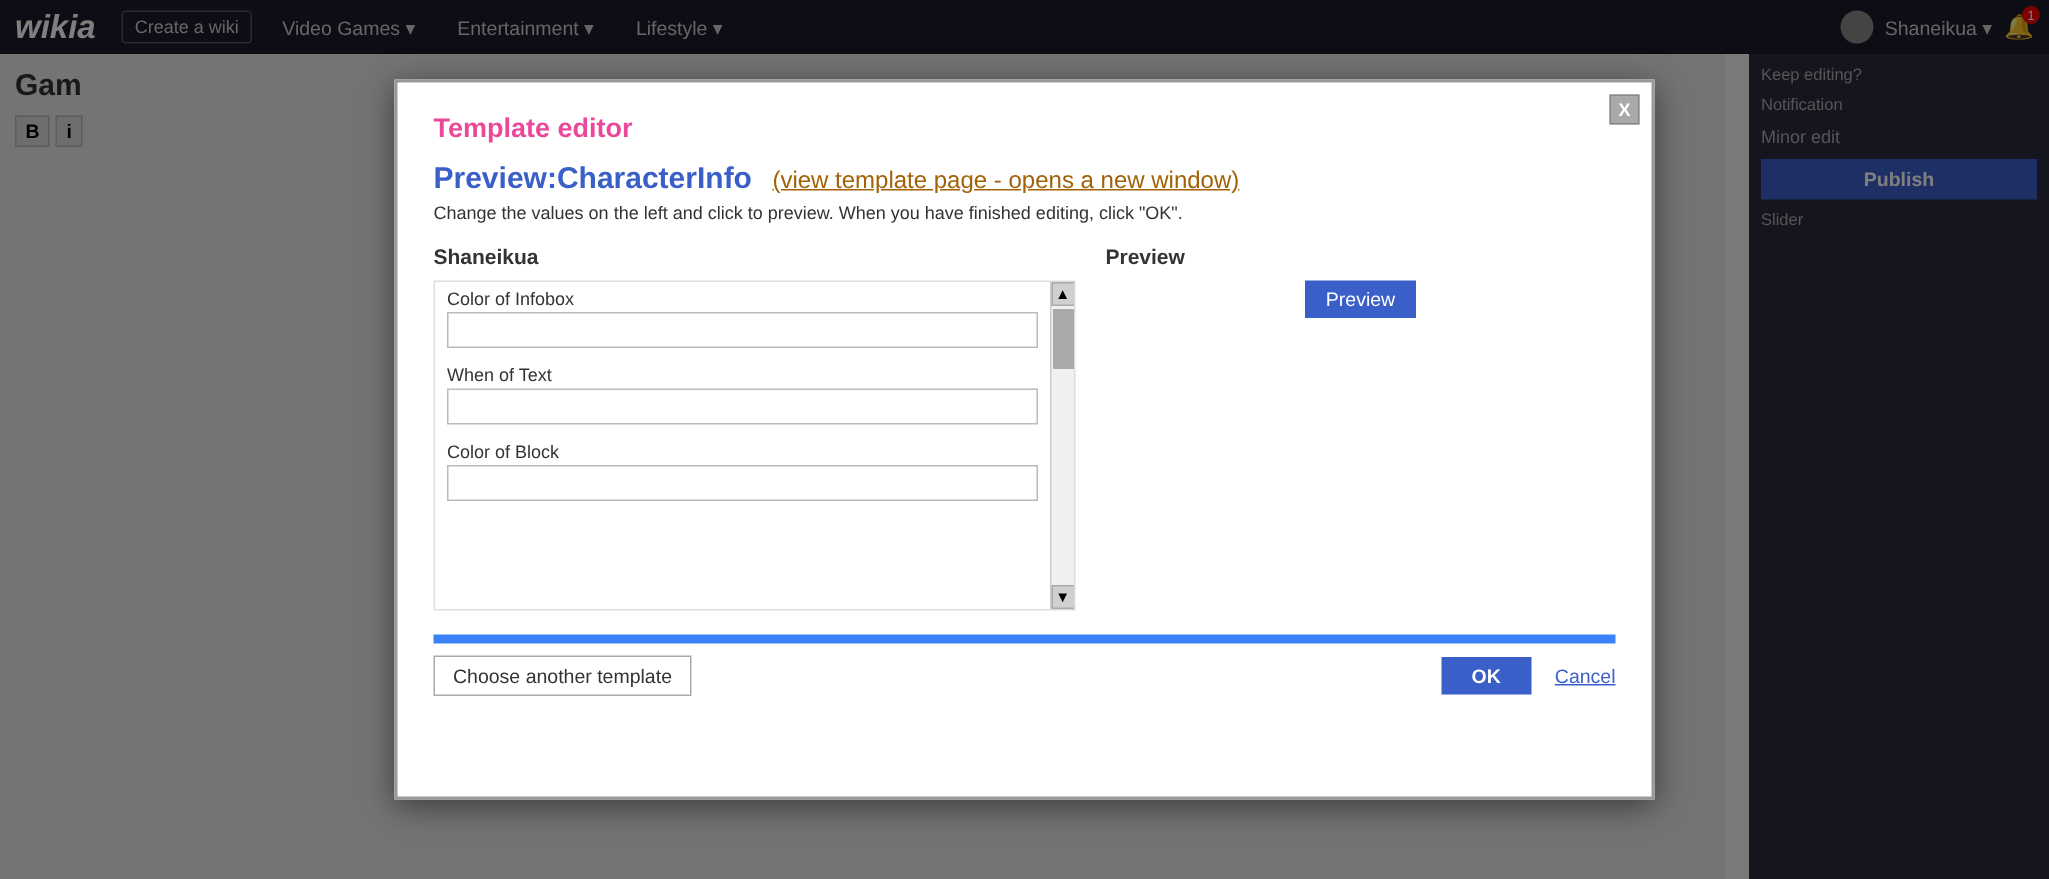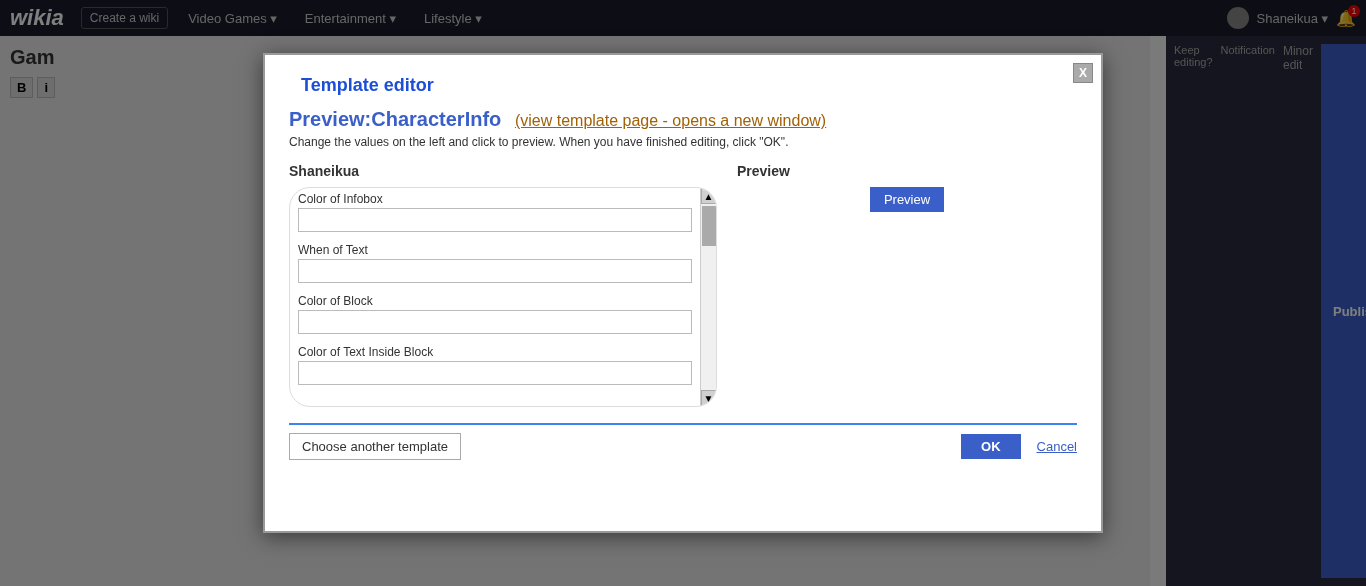--- a/index.html
+++ b/index.html
@@ -114,21 +114,21 @@
       padding: 2px 6px;
       font-size: 13px;
       cursor: pointer;
       font-weight: bold;
     }
     .right-sidebar {
       width: 200px;
       background: #2a2a3e;
       padding: 8px;
       display: flex;
-      flex-direction: row;
+      flex-direction: column;
       gap: 8px;
       margin-left: 16px;
     }
     .sidebar-text {
       color: #aaa;
       font-size: 11px;
     }
     .publish-btn {
       background: #3a5fc8;
       color: white;
@@ -171,25 +171,24 @@
       width: 20px; height: 20px;
       background: #aaa;
       border: 1px solid #888;
       cursor: pointer;
       display: flex; align-items: center; justify-content: center;
       font-size: 12px;
       color: white;
       font-weight: bold;
     }
     .modal-title {
-      color: #1d4ed8;
+      color: #ec4899;
       font-size: 18px;
       font-weight: bold;
       margin-bottom: 12px;
-      margin-left: 12px;
     }
     .template-name {
       color: #3a5fc8;
       font-size: 20px;
       font-weight: bold;
       display: inline;
     }
     .template-link {
       color: #a16207;
       font-size: 16px;
@@ -323,21 +322,21 @@
       margin: 8px auto;
     }
 
     
     .modal-footer {
       margin-top: 16px;
       display: flex;
       align-items: center;
       justify-content: space-between;
       padding-top: 8px;
-      border-top: 2px solid #3b82f6;
+      border-top: 6px solid #3b82f6;
     }
     .choose-template-btn {
       background: white;
       border: 1px solid #aaa;
       padding: 5px 12px;
       font-size: 13px;
       cursor: pointer;
       color: #333;
     }
     .ok-btn {
@@ -413,42 +412,38 @@
       <span class="template-name">Preview:CharacterInfo</span>
       <span class="template-link">(view template page - opens a new window)</span>
     </div>
 
     <div class="modal-desc">Change the values on the left and click to preview. When you have finished editing, click "OK".</div>
 
     <div class="modal-body">
 
       <div class="params-section">
         <div class="section-heading">Shaneikua</div>
-        <div class="params-scroll-area" style="position:relative;border-radius:21px;">
+        <div class="params-scroll-area" style="position:relative;">
           <div class="params-inner" style="padding-right: 20px; padding-left: 4px;">
 
             <div class="param-group">
               <span class="param-label">Color of Infobox</span>
               <textarea class="param-input" rows="1" style=""></textarea>
             </div>
 
             <div class="param-group">
               <span class="param-label">When of Text</span>
               <textarea class="param-input" rows="1" style=""></textarea>
             </div>
 
             <div class="param-group">
               <span class="param-label">Color of Block</span>
               <textarea class="param-input" rows="1" style=""></textarea>
             </div>
 
-            <div class="param-group">
-              <span class="param-label">Color of Text Inside Block</span>
-              <textarea class="param-input" rows="1" style=""></textarea>
-            </div>
 
           </div>
 
           <div class="scroll-track">
             <div class="scroll-up-btn">▲</div>
             <div class="scroll-thumb"></div>
             <div class="scroll-down-btn">▼</div>
           </div>
         </div>
       </div>

